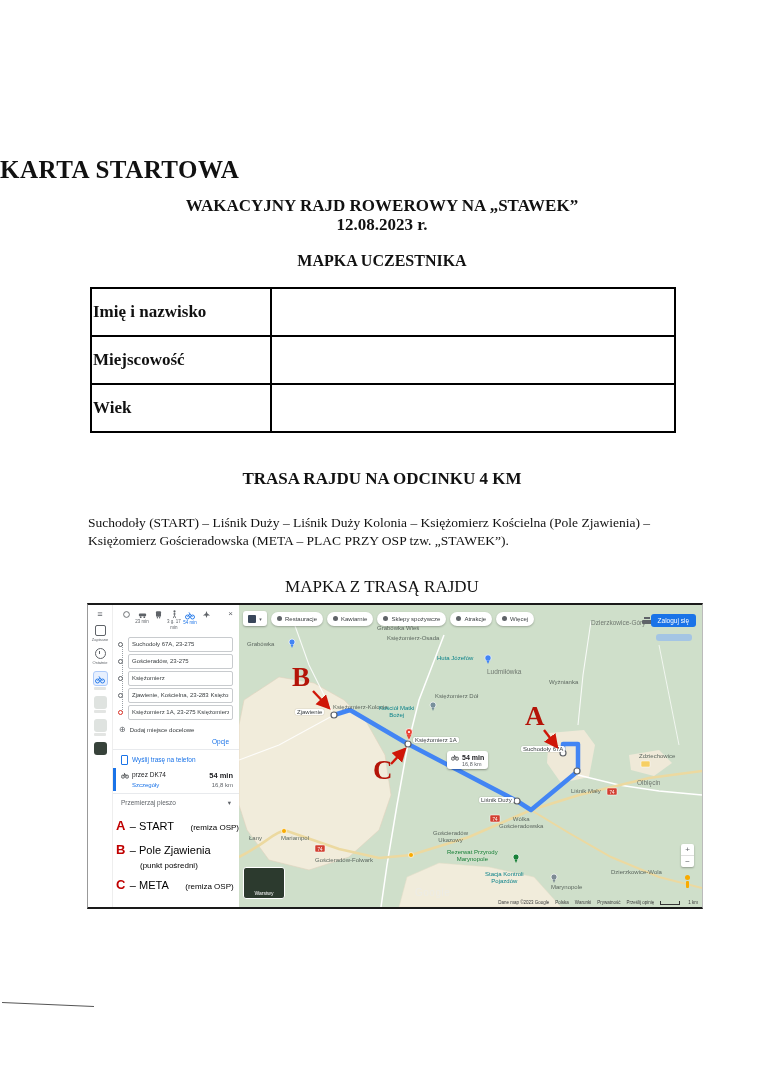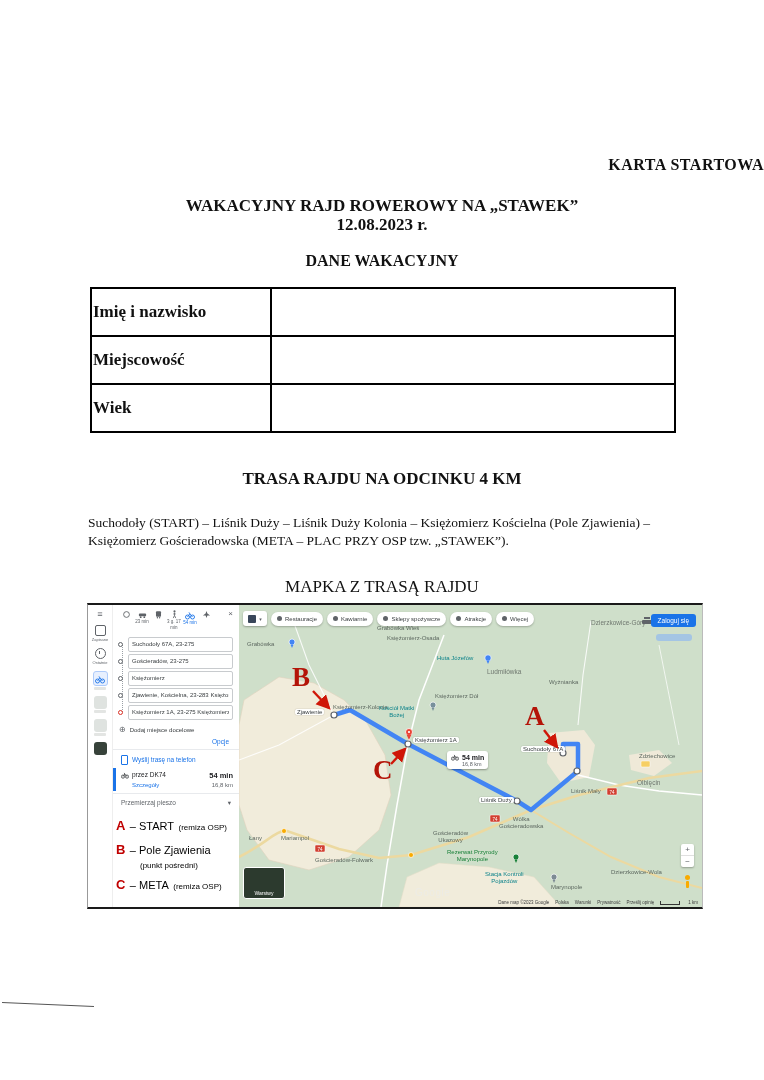--- a/index.html
+++ b/index.html
@@ -1,20 +1,20 @@
 <!DOCTYPE html>
 <html><head>
 <meta charset="utf-8">
 <style>
   html,body{margin:0;padding:0;background:#fff;}
   .page{position:relative;width:764px;height:1080px;background:#fff;overflow:hidden;
         font-family:"Liberation Serif",serif;color:#111;}
   
   .attachment{position:absolute;top:86px;right:82px;text-align:right;font-size:12.5px;line-height:1.25;}
-  .doc-title{position:absolute;top:156px;left:0;width:100%;text-align:right;font-size:16px;font-weight:bold;letter-spacing:.5px;}
+  .doc-title{position:absolute;top:156px;left:0;width:100%;text-align:left;font-size:25px;font-weight:bold;letter-spacing:.5px;}
   .doc-sub1{position:absolute;top:196px;left:0;width:100%;text-align:center;font-size:17px;font-weight:bold;}
   .doc-sub2{position:absolute;top:215px;left:0;width:100%;text-align:center;font-size:17px;font-weight:bold;}
   .h-dane{position:absolute;top:252px;left:0;width:100%;text-align:center;font-size:16px;font-weight:bold;}
   table.participant{position:absolute;top:287px;left:90px;width:586px;border-collapse:collapse;}
   table.participant td{border:2px solid #000;height:44px;}
   td.lbl{width:178px;font-weight:bold;font-size:17px;}
   td.val{width:408px;}
   .h-trasa{position:absolute;top:469px;left:0;width:100%;text-align:center;font-size:17px;font-weight:bold;}
   .route-par{position:absolute;top:500px;left:88px;width:594px;font-size:13.5px;line-height:1.4;}
   .h-mapka{position:absolute;top:577px;left:0;width:100%;text-align:center;font-size:17px;font-weight:normal;}
@@ -63,21 +63,21 @@
   .det{font-size:6px;color:#1a73e8;margin-top:4px;}
   .rc-r{text-align:right;}
   .rtime{font-size:7.5px;font-weight:bold;color:#202124;}
   .rdist{font-size:6px;color:#5f6368;margin-top:2px;}
   .walksec{display:flex;justify-content:space-between;padding:3px 8px;font-size:6.5px;color:#5f6368;}
   
   .legend{position:absolute;left:3px;top:212px;width:122px;color:#000;}
   .leg-line{line-height:1;margin-bottom:8px;white-space:nowrap;}
   .leg-line b{color:#c00000;font-size:13px;font-weight:bold;}
   .leg-main{font-size:11px;}
-  .leg-note{font-size:8px;}
+  .leg-note{font-size:8px;margin-left:12px;}
   .leg-sub{font-size:8px;margin:-4px 0 6px 24px;}
   
   .canvas{position:absolute;left:151px;top:0;width:463px;height:302px;background:#cfdfca;overflow:hidden;}
   .canvas svg.shapes{position:absolute;left:0;top:0;z-index:1;}
   .lb{position:absolute;z-index:2;font-size:6px;color:#5d6860;line-height:1.2;white-space:pre-line;}
   .lb.c2{text-align:center;}
   .lb.big{font-size:6.5px;color:#707870;}
   .lb-t{color:#0c828a;}
   .lb-g{color:#188038;}
   .lb-w{position:absolute;z-index:3;font-size:6px;color:#3c4043;background:rgba(255,255,255,.96);padding:0 2px;border-radius:2px;box-shadow:0 0 1px rgba(0,0,0,.45);white-space:nowrap;}
@@ -111,21 +111,21 @@
 </style>
 </head>
 <body>
 
 <div class="page">
 
 
   <div class="doc-title">KARTA STARTOWA</div>
   <div class="doc-sub1">WAKACYJNY RAJD ROWEROWY NA „STAWEK”</div>
   <div class="doc-sub2">12.08.2023 r.</div>
-  <div class="h-dane">DANE WAKACYJNY</div>
+  <div class="h-dane">MAPKA UCZESTNIKA</div>
 
   <table class="participant">
     <tbody>
         <tr>
       <td class="lbl">Imię i nazwisko</td>
       <td class="val"></td>
     </tr>
     <tr>
       <td class="lbl">Miejscowość</td>
       <td class="val"></td>

